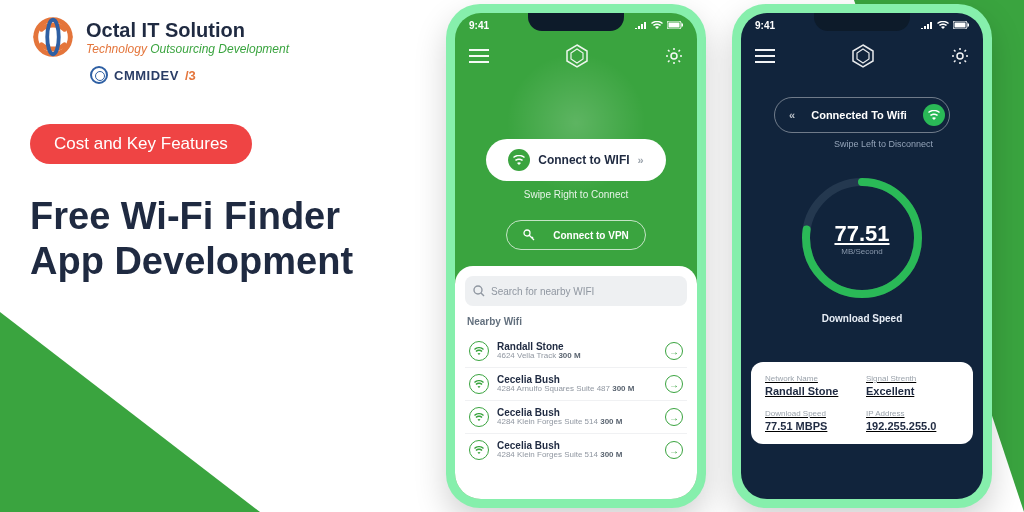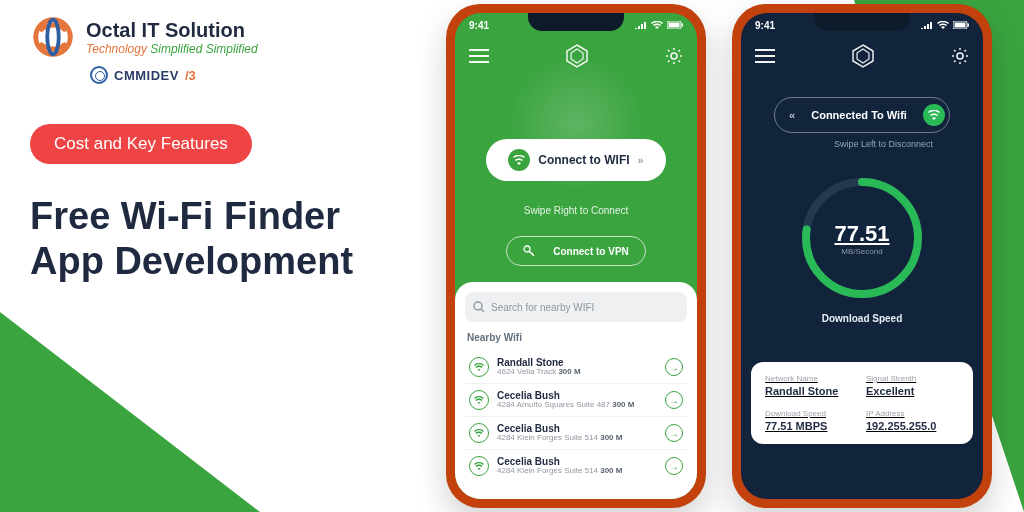--- a/index.html
+++ b/index.html
@@ -21,35 +21,35 @@
 .cmmi { font-size:13px; font-weight:700; color:#2a3d66; letter-spacing:.5px; }
 .cmmi-3 { font-size:13px; font-weight:700; color:#e4753b; }
 .cmmi-icon { width:18px; height:18px; border:2px solid #2e5fa3; border-radius:50%; position:relative; }
 .cmmi-icon:before { content:""; position:absolute; left:3px; top:3px; width:8px; height:8px; border:1px solid #2e5fa3; border-radius:50%; }
 
 .chip { margin-top:40px; display:inline-block; background:#ef4444; color:#fff; font-size:17px; font-weight:500; padding:10px 24px; border-radius:24px; }
 .headline { margin-top:30px; font-size:38px; line-height:1.18; font-weight:800; color:#1f2a41; }
 
 
 .phones { position:absolute; left:446px; top:4px; z-index:3; display:flex; gap:26px; }
-.phone { width:260px; height:504px; border-radius:34px; background:#c2410c; box-shadow:0 14px 32px rgba(0,0,0,.18); padding:9px; position:relative; }
+.phone { width:260px; height:504px; border-radius:34px; background:#86efac; box-shadow:0 14px 32px rgba(0,0,0,.18); padding:9px; position:relative; }
 .screen { width:100%; height:100%; border-radius:26px; overflow:hidden; position:relative; display:flex; flex-direction:column; }
 .notch { position:absolute; top:0; left:50%; transform:translateX(-50%); width:96px; height:18px; background:#0d1b2a; border-radius:0 0 14px 14px; z-index:5; }
 .statusbar { height:24px; display:flex; align-items:center; justify-content:space-between; padding:0 14px; font-size:10px; font-weight:600; color:#fff; }
 .sb-right { display:flex; gap:4px; align-items:center; }
 
 
 .p1 .screen { background:#3aa43f; }
 .p1 .topbar, .p2 .topbar { display:flex; align-items:center; justify-content:space-between; padding:6px 14px 0; }
 .hex-logo { width:26px; height:26px; opacity:.9; }
 .icon-btn { color:#fff; opacity:.95; }
 .glow { position:absolute; top:40px; left:50%; transform:translateX(-50%); width:140px; height:140px; border-radius:50%; background:radial-gradient(circle, rgba(255,255,255,.18) 0%, rgba(255,255,255,0) 70%); z-index:0; }
 .p1 .connect-pill { margin:70px auto 0; width:180px; height:42px; background:#fff; border-radius:22px; display:flex; align-items:center; justify-content:center; gap:8px; color:#1f2a41; font-size:12px; font-weight:700; position:relative; z-index:1; }
 .wifi-dot { width:22px; height:22px; border-radius:50%; background:#3aa43f; display:flex; align-items:center; justify-content:center; }
-.hint { text-align:center; font-size:10px; color:#e7f4e8; margin-top:24px; }
+.hint { text-align:center; font-size:10px; color:#e7f4e8; margin-top:8px; }
 .vpn-btn { margin:20px auto 0; width:140px; height:30px; border:1px solid rgba(255,255,255,.7); border-radius:16px; display:flex; align-items:center; justify-content:center; gap:18px; font-size:10px; font-weight:600; color:#fff; }
 .sheet { margin-top:16px; background:#fff; border-radius:18px 18px 0 0; padding:10px 10px 0; flex:1; display:flex; flex-direction:column; gap:6px; }
 .search-field { height:30px; background:#eef0f2; border-radius:8px; display:flex; align-items:center; gap:6px; padding:0 8px; font-size:10px; color:#9097a1; }
 .section-label { font-size:10px; font-weight:700; color:#63707e; margin:4px 0 2px 2px; }
 .wifi-row { display:flex; align-items:center; gap:8px; padding:6px 4px; border-bottom:1px solid #f0f1f3; }
 .wifi-row:last-child { border-bottom:none; }
 .row-icon { width:20px; height:20px; border-radius:50%; border:1px solid #3aa43f; display:flex; align-items:center; justify-content:center; flex-shrink:0; }
 .row-text { flex:1; min-width:0; }
 .row-name { font-size:10px; font-weight:700; color:#1f2a41; line-height:1.1; }
 .row-meta { font-size:8px; color:#9097a1; line-height:1.1; }
@@ -87,21 +87,21 @@
           <path d="M6 24a18 18 0 0 0 36 0"></path>
           <path d="M12 16c6-6 18-6 24 0"></path>
           <path d="M12 32c6 6 18 6 24 0"></path>
         </g>
         <ellipse cx="24" cy="24" rx="6" ry="18" fill="none" stroke="#2e5fa3" stroke-width="4"></ellipse>
       </svg>
     </div>
     <div class="brand-text">
       <div class="brand-name">Octal IT Solution</div>
       <div class="brand-tag">
-        <span>Technology </span><em>Simplified Simplified</em>
+        <span>Technology </span><em>Outsourcing Development</em>
       </div>
     </div>
   </div>
   <div class="cmmi-row">
     <div class="cmmi-icon"></div>
     <span class="cmmi">CMMIDEV</span>
     <span class="cmmi-3">/3</span>
   </div>
 
   <div class="chip">Cost and Key Features</div>

